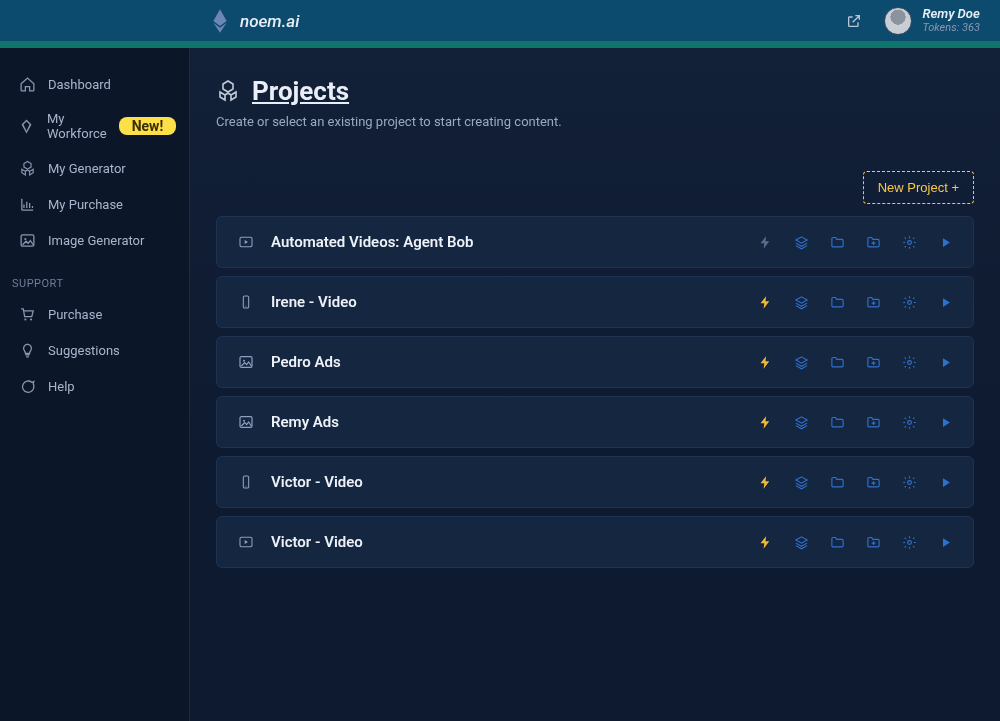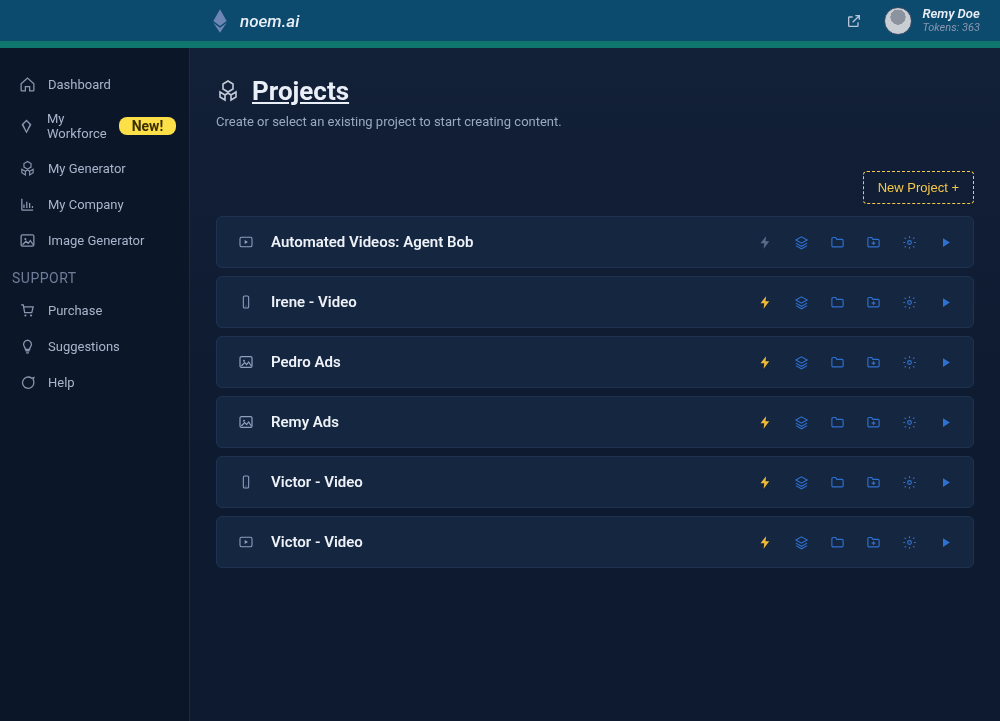--- a/index.html
+++ b/index.html
@@ -71,23 +71,23 @@
   }
   .nav-icon { width:18px; height:18px; display:flex; align-items:center; justify-content:center; color:#8a97b0; }
   .nav-icon svg { width:17px; height:17px; display:block; }
   .badge-new {
     background: #fde047; color:#3a2d00;
     font-size: 14px; font-weight:700;
     padding: 1px 13px; border-radius: 8px;
     display:inline-block;
   }
   .support-heading {
-    margin-top: 12px;
+    margin-top: 19px;
     padding: 0 12px 6px;
-    font-size: 14px; letter-spacing: 0.5px;
+    font-size: 11px; letter-spacing: 0.5px;
     color: #6f7d98;
     text-transform: uppercase;
   }
 
   
   .main {
     flex:1;
     padding: 28px 26px;
     overflow:auto;
     background: linear-gradient(180deg, #122038 0%, #0e1a2f 60%);
@@ -249,21 +249,21 @@
             </svg>
           </span>
           <span>My Generator</span>
         </li>
         <li class="nav-item">
           <span class="nav-icon">
             <svg>
               <use href="#i-chart"></use>
             </svg>
           </span>
-          <span>My Company</span>
+          <span>My Purchase</span>
         </li>
         <li class="nav-item">
           <span class="nav-icon">
             <svg>
               <use href="#i-image"></use>
             </svg>
           </span>
           <span>Image Generator</span>
         </li>
       </ul>

